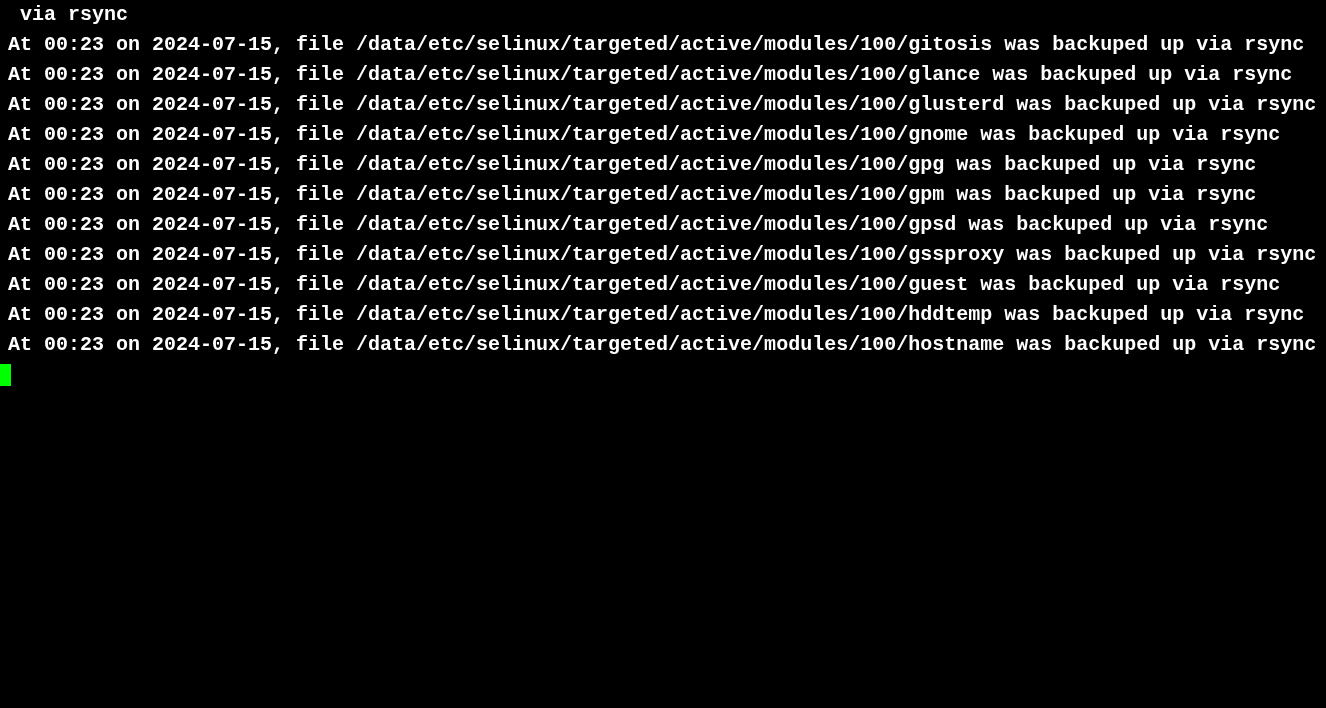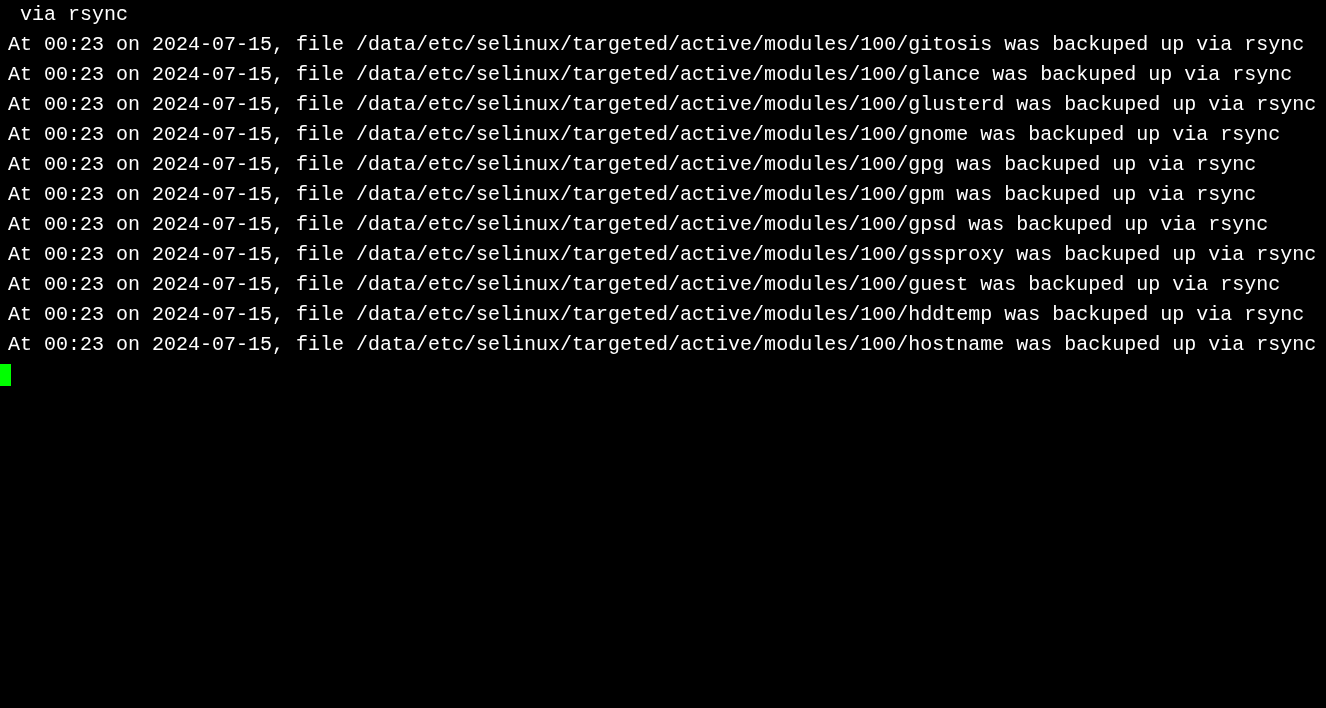--- a/index.html
+++ b/index.html
@@ -20,20 +20,21 @@
     }
     .terminal {
       width: 100%;
       height: 100%;
       white-space: pre-wrap;
       word-break: break-all;
       padding: 0 8px;
     }
     .line {
       display: inline;
+      font-weight: bold;
     }
     .cursor {
       display: inline-block;
       width: 11px;
       height: 22px;
       background-color: #00ff00;
       vertical-align: text-bottom;
       margin-left: -8px;
     }
   </style>

